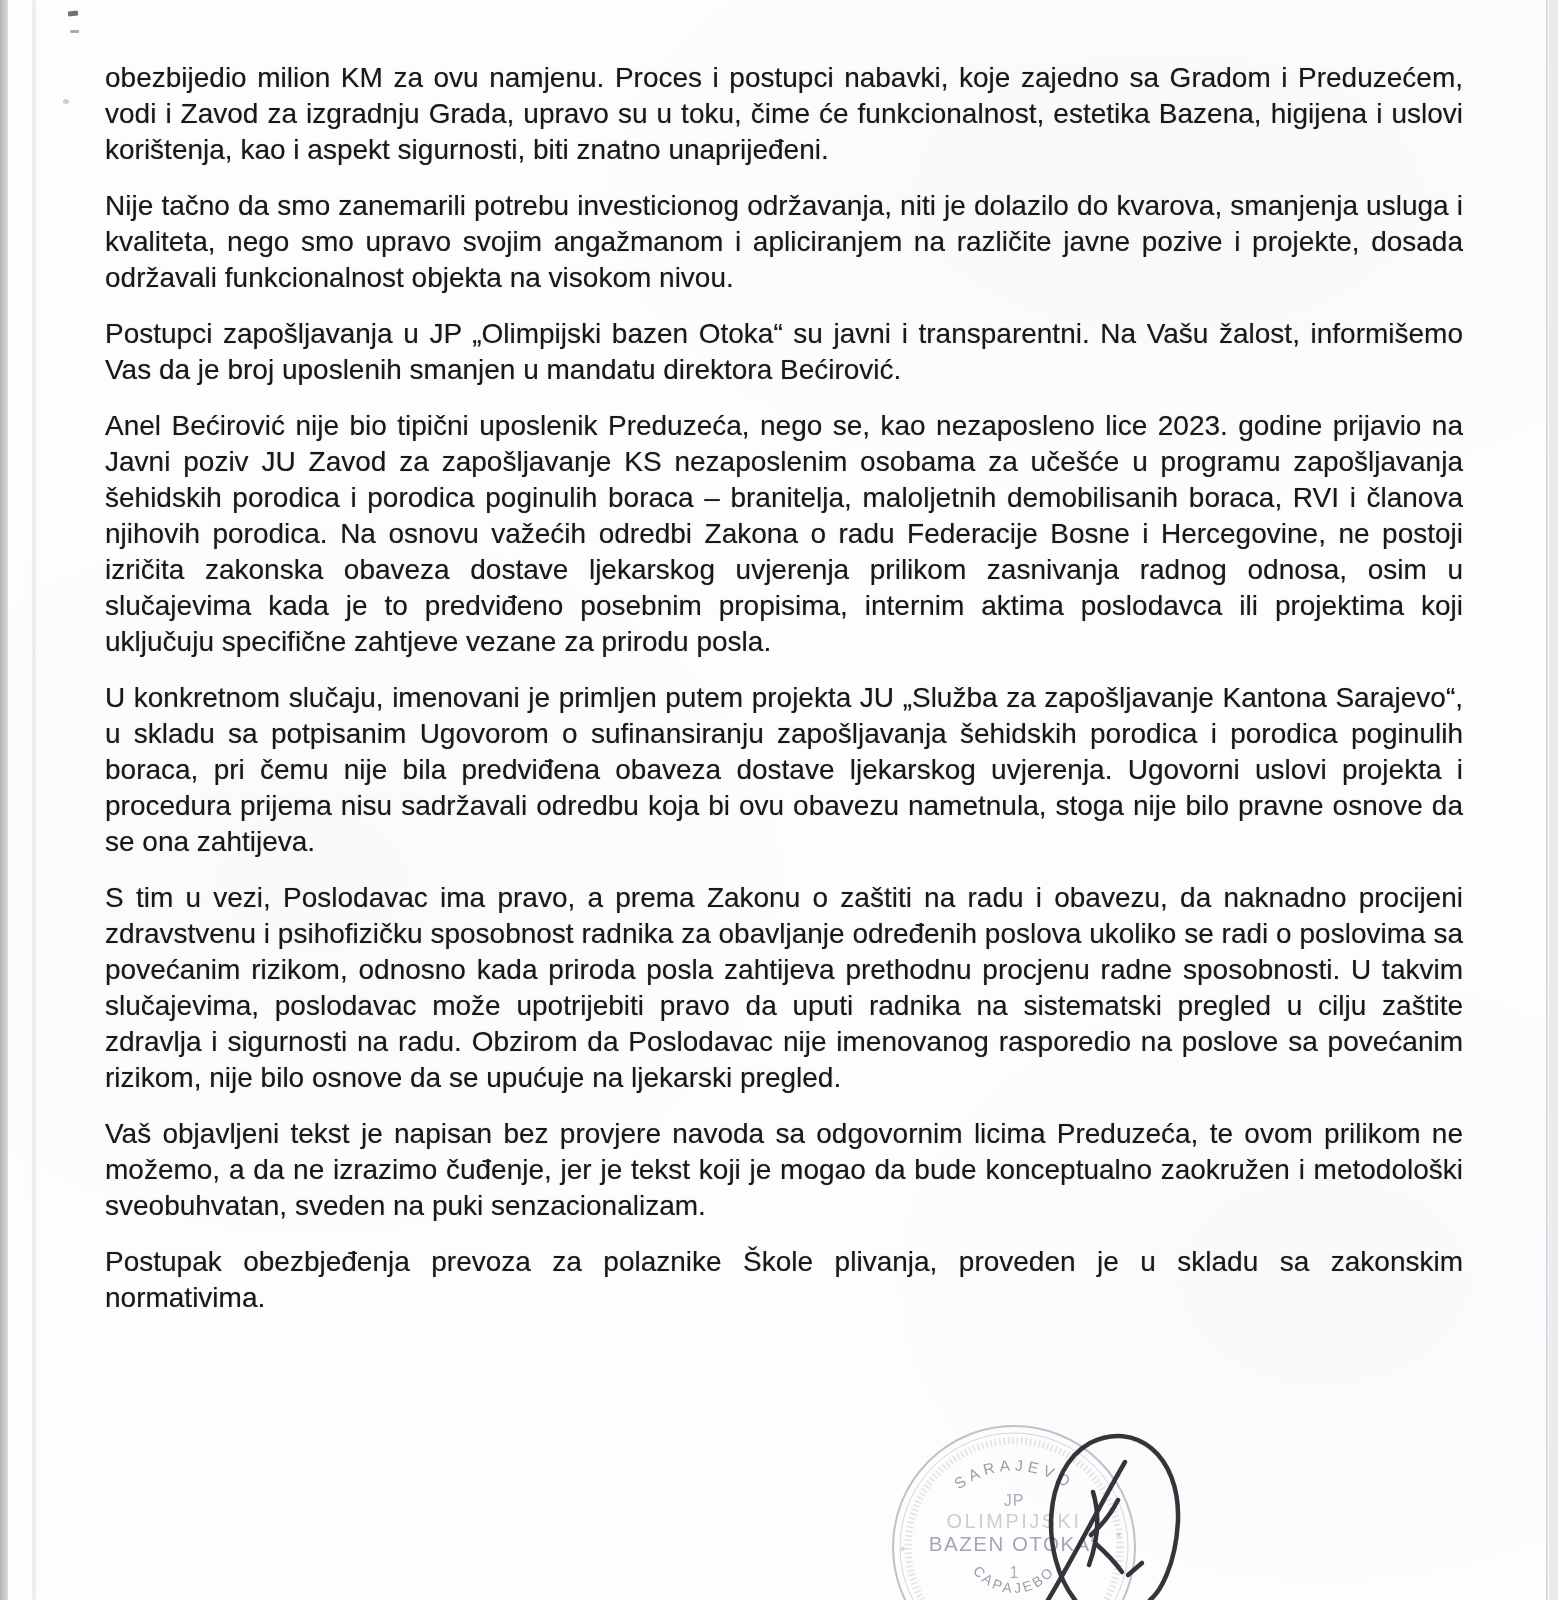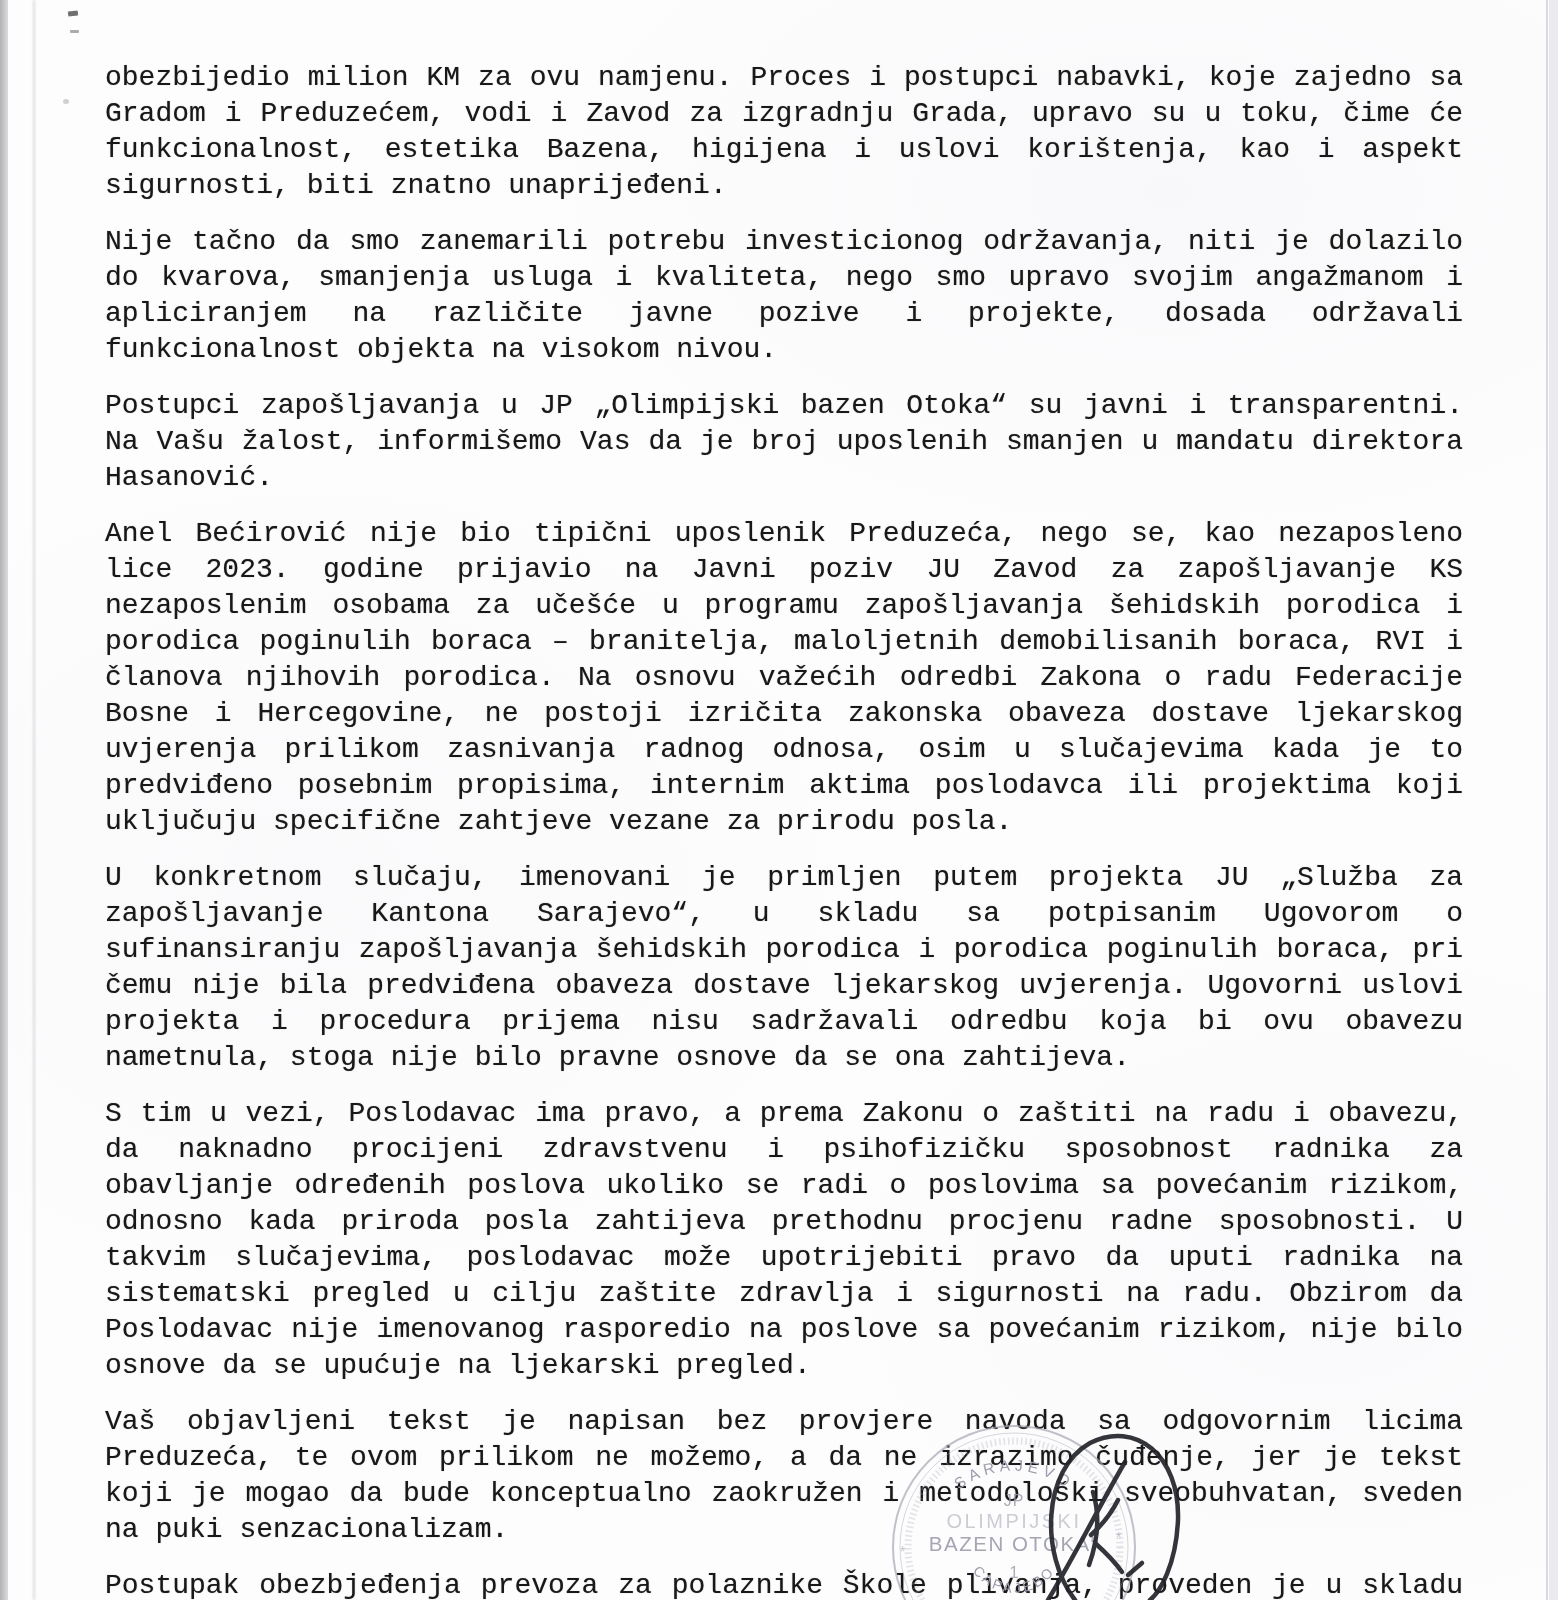--- a/index.html
+++ b/index.html
@@ -55,21 +55,20 @@
     width: 1358px;
     color: #181818;
     font-size: 28px;
     line-height: 36px;
     text-shadow: 0 0 1px rgba(25,25,25,0.45);
     filter: blur(0.25px);
   }
   .letter-body p {
     margin: 0 0 20px 0;
     text-align: justify;
-    font-family: Liberation Mono, monospace;
   }
 
   
   .signature-line {
     position: absolute;
     top: 1479px;
     right: 95px;
     font-size: 28.5px;
     color: #181818;
     text-shadow: 0 0 1px rgba(25,25,25,0.45);
@@ -109,21 +108,21 @@
   <div class="edge-right-line"></div>
   <div class="edge-right-strip"></div>
 
   <div class="speck s1"></div>
   <div class="speck s2"></div>
   <div class="speck s3"></div>
 
   <div class="letter-body">
     <p>obezbijedio milion KM za ovu namjenu. Proces i postupci nabavki, koje zajedno sa Gradom i Preduzećem, vodi i Zavod za izgradnju Grada, upravo su u toku, čime će funkcionalnost, estetika Bazena, higijena i uslovi korištenja, kao i aspekt sigurnosti, biti znatno unaprijeđeni.</p>
     <p>Nije tačno da smo zanemarili potrebu investicionog održavanja, niti je dolazilo do kvarova, smanjenja usluga i kvaliteta, nego smo upravo svojim angažmanom i apliciranjem na različite javne pozive i projekte, dosada održavali funkcionalnost objekta na visokom nivou.</p>
-    <p>Postupci zapošljavanja u JP „Olimpijski bazen Otoka“ su javni i transparentni. Na Vašu žalost, informišemo Vas da je broj uposlenih smanjen u mandatu direktora Hasanović.</p>
+    <p>Postupci zapošljavanja u JP „Olimpijski bazen Otoka“ su javni i transparentni. Na Vašu žalost, informišemo Vas da je broj uposlenih smanjen u mandatu direktora Bećirović.</p>
     <p>Anel Bećirović nije bio tipični uposlenik Preduzeća, nego se, kao nezaposleno lice 2023. godine prijavio na Javni poziv JU Zavod za zapošljavanje KS nezaposlenim osobama za učešće u programu zapošljavanja šehidskih porodica i porodica poginulih boraca – branitelja, maloljetnih demobilisanih boraca, RVI i članova njihovih porodica. Na osnovu važećih odredbi Zakona o radu Federacije Bosne i Hercegovine, ne postoji izričita zakonska obaveza dostave ljekarskog uvjerenja prilikom zasnivanja radnog odnosa, osim u slučajevima kada je to predviđeno posebnim propisima, internim aktima poslodavca ili projektima koji uključuju specifične zahtjeve vezane za prirodu posla.</p>
     <p>U konkretnom slučaju, imenovani je primljen putem projekta JU „Služba za zapošljavanje Kantona Sarajevo“, u skladu sa potpisanim Ugovorom o sufinansiranju zapošljavanja šehidskih porodica i porodica poginulih boraca, pri čemu nije bila predviđena obaveza dostave ljekarskog uvjerenja. Ugovorni uslovi projekta i procedura prijema nisu sadržavali odredbu koja bi ovu obavezu nametnula, stoga nije bilo pravne osnove da se ona zahtijeva.</p>
     <p>S tim u vezi, Poslodavac ima pravo, a prema Zakonu o zaštiti na radu i obavezu, da naknadno procijeni zdravstvenu i psihofizičku sposobnost radnika za obavljanje određenih poslova ukoliko se radi o poslovima sa povećanim rizikom, odnosno kada priroda posla zahtijeva prethodnu procjenu radne sposobnosti. U takvim slučajevima, poslodavac može upotrijebiti pravo da uputi radnika na sistematski pregled u cilju zaštite zdravlja i sigurnosti na radu. Obzirom da Poslodavac nije imenovanog rasporedio na poslove sa povećanim rizikom, nije bilo osnove da se upućuje na ljekarski pregled.</p>
     <p>Vaš objavljeni tekst je napisan bez provjere navoda sa odgovornim licima Preduzeća, te ovom prilikom ne možemo, a da ne izrazimo čuđenje, jer je tekst koji je mogao da bude konceptualno zaokružen i metodološki sveobuhvatan, sveden na puki senzacionalizam.</p>
     <p>Postupak obezbjeđenja prevoza za polaznike Škole plivanja, proveden je u skladu sa zakonskim normativima.</p>
   </div>
 
   <svg class="stamp" viewBox="0 0 256 256" aria-hidden="true">
     <defs>
       <path id="arcTop" d="M 50 98 A 88 88 0 0 1 206 98"></path>

